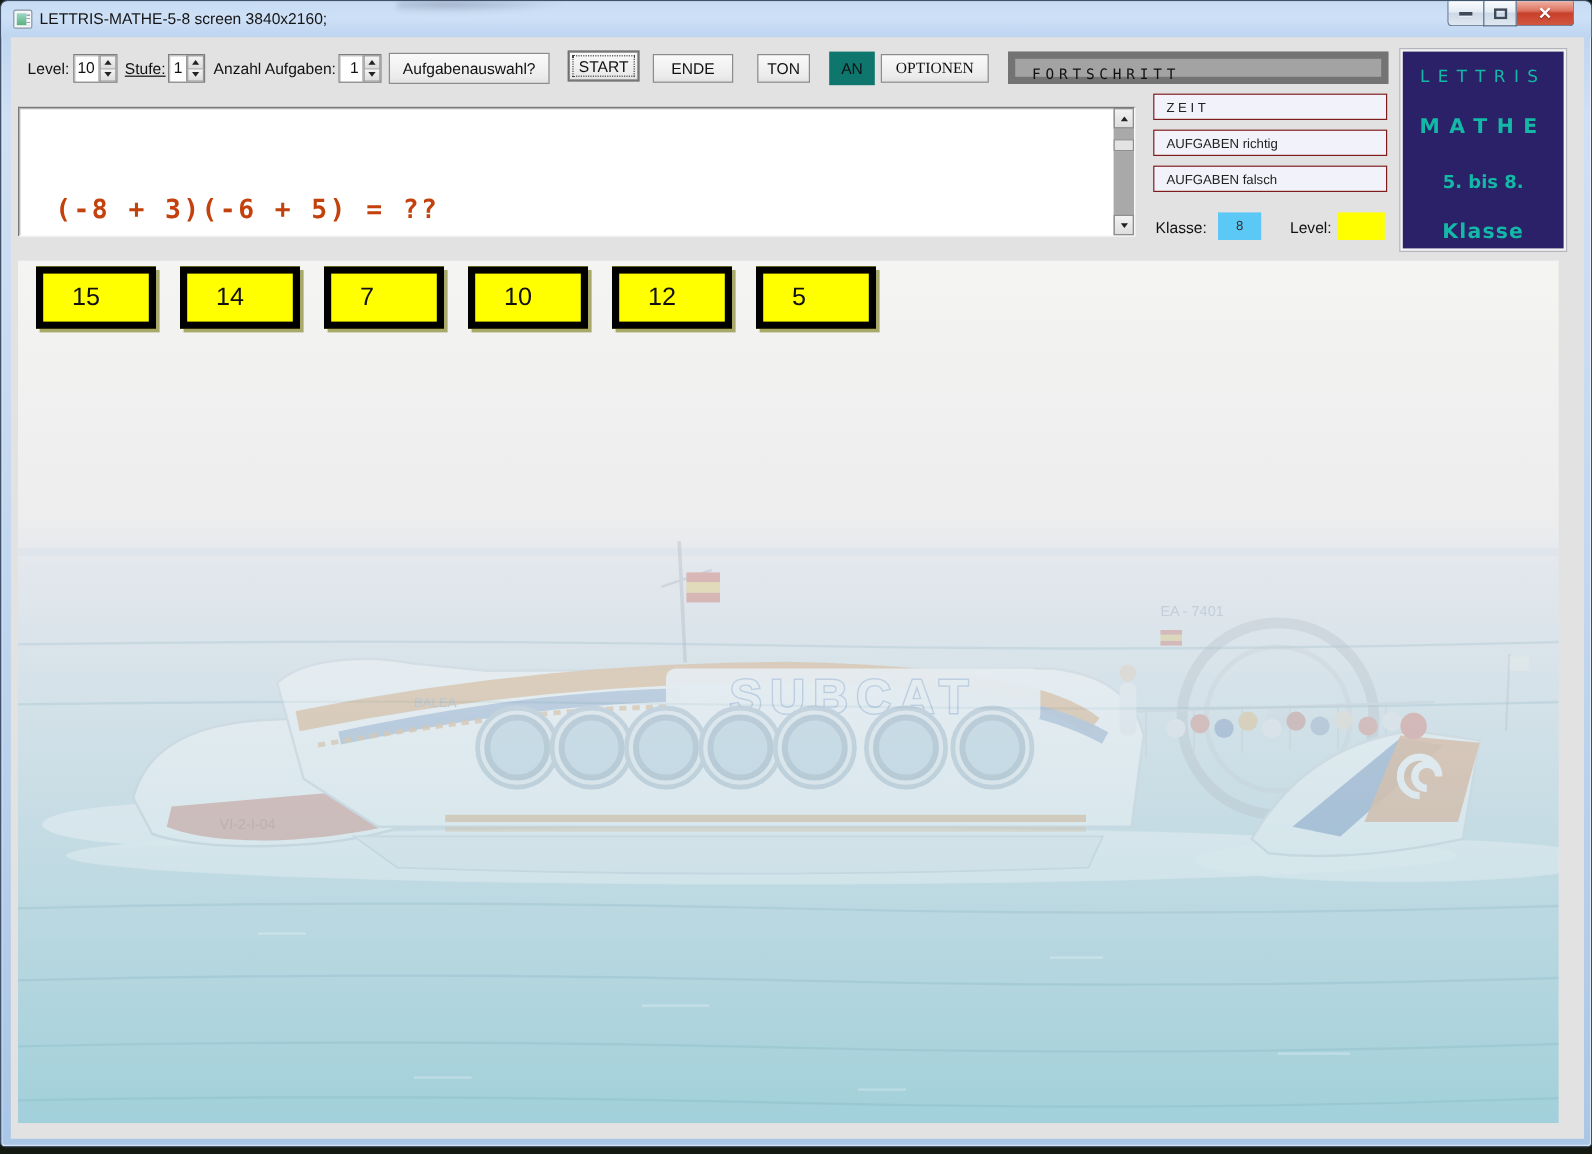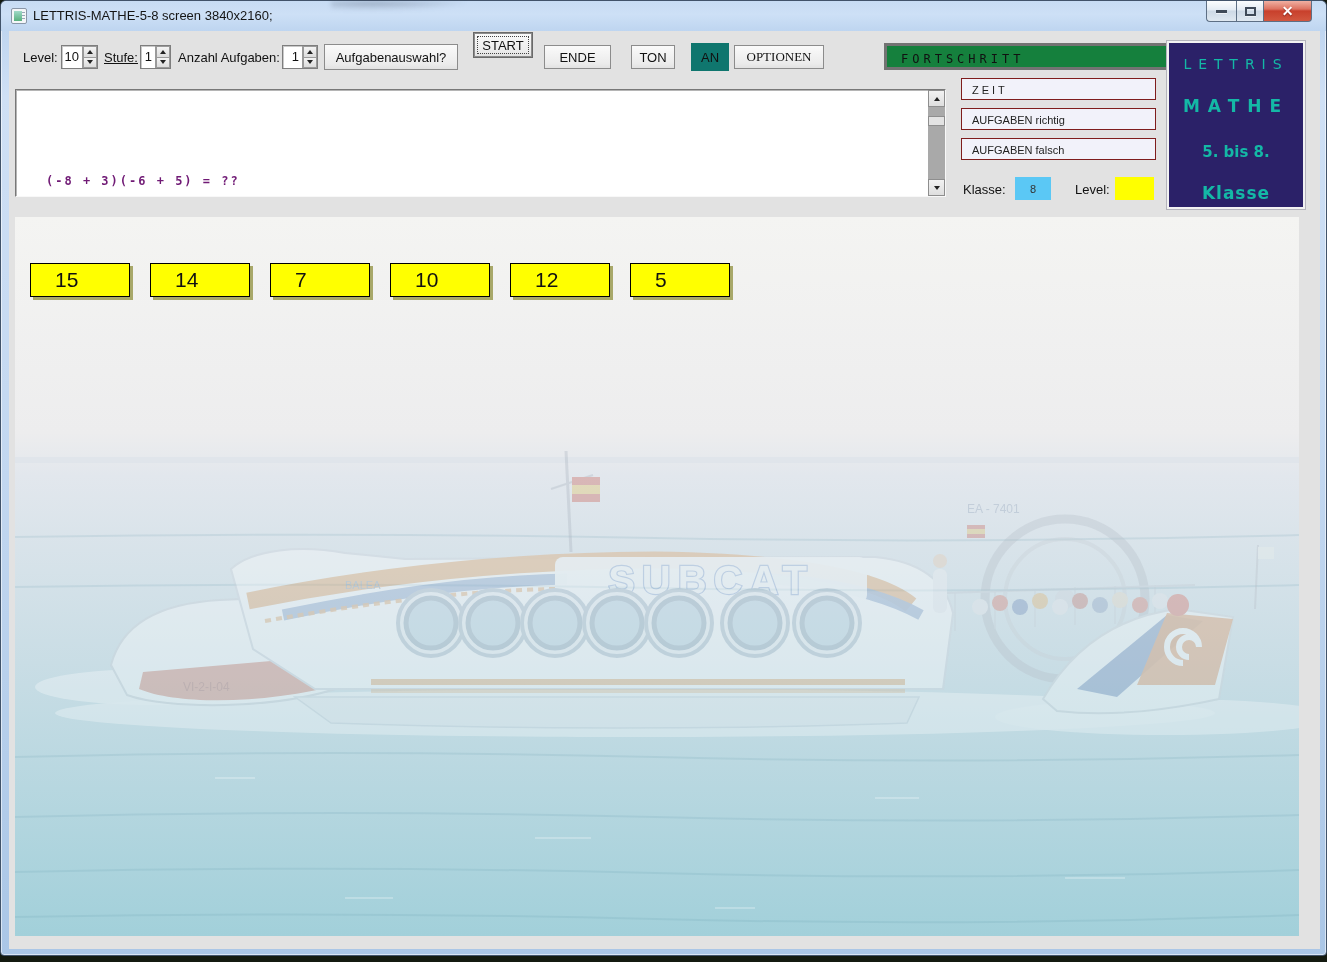--- a/index.html
+++ b/index.html
@@ -48,30 +48,30 @@
   .tri-up { width:0; height:0; border-left:3px solid transparent; border-right:3px solid transparent; border-bottom:4px solid #222; }
   .tri-dn { width:0; height:0; border-left:3px solid transparent; border-right:3px solid transparent; border-top:4px solid #222; }
 
   .btn { position:absolute; height:24px; background:linear-gradient(180deg,#fafafa,#ebebeb 80%,#e2e2e2);
     border:1px solid #8c8c8c; font-size:13px; color:#111; text-align:center;
     font-family:"Liberation Sans",sans-serif; display:flex; align-items:center; justify-content:center; }
   .btn.focused { outline:1px dotted #444; outline-offset:-4px; box-shadow:0 0 0 1px #6a6a6a; }
   .btn-an { position:absolute; background:#0f766e; border:none; font-size:13px; color:#111;
     display:flex; align-items:center; justify-content:center; }
 
-  .field { position:absolute; background:#15803d; border:3px solid #737373; color:#111;margin-left:44px; }
+  .field { position:absolute; background:#a3a3a3; border:6px solid #737373; color:#111; }
   .fortschritt { left:831px; top:12px; width:317px; height:27px; font-size:12px;
     font-family:"DejaVu Sans Mono",monospace; letter-spacing:4px; padding:6px 0 0 14px; }
 
   
   .expr-box { position:absolute; left:6px; top:58px; width:931px; height:108px; background:#ffffff;
     border:1px solid; border-color:#787878 #f8f8f8 #f8f8f8 #787878;
     box-shadow:inset 1px 1px 0 #b5b5b5; }
   .expr-text { position:absolute; left:30px; bottom:8px; font-family:"DejaVu Sans Mono","Liberation Mono",monospace;
-    font-size:12px; letter-spacing:2px; color:#701a75; font-weight:bold; }
+    font-size:22px; letter-spacing:2px; color:#c2410c; font-weight:bold; }
   .vscroll { position:absolute; right:0; top:0; bottom:0; width:17px; background:#a9a9a9; }
   .vs-btn { position:absolute; left:0; width:17px; height:17px; background:linear-gradient(180deg,#f2f2f2,#dedede);
     border:1px solid #8e8e8e; display:flex; align-items:center; justify-content:center; }
   .vs-btn.up { top:0; }
   .vs-btn.dn { bottom:0; }
   .vs-thumb { position:absolute; left:0; top:26px; width:17px; height:10px; background:#e3e3e3; border:1px solid #8e8e8e; }
 
   
   .status-box { position:absolute; left:952px; width:195px; height:22px; background:#f2f2fa;
     border:1px solid #7f1d1d; font-size:11px; color:#222; padding:5px 0 0 10px; }
@@ -84,23 +84,23 @@
   .logo { position:absolute; left:1157px; top:9px; width:140px; height:170px; background:#f2f2f2;
     border:1px solid #b4b4bc; padding:2px; }
   .logo-inner { width:100%; height:100%; background:#2b2168; color:#14b8a6; text-align:center;
     font-family:"DejaVu Sans",sans-serif; }
   .logo-l1 { padding-top:13px; font-size:14px; letter-spacing:7px; }
   .logo-l2 { padding-top:24px; font-size:17px; font-weight:bold; letter-spacing:8px; }
   .logo-l3 { padding-top:27px; font-size:15px; font-weight:bold; }
   .logo-l4 { padding-top:22px; font-size:17px; font-weight:bold; letter-spacing:1px; }
 
   
-  .tile { position:absolute; top:191px; width:100px; height:34px; background:#ffff00;
-    border:1px solid #000000; box-shadow:3px 3px 0 #a8a86a; font-size:21px; color:#111;
-    display:flex; align-items:center; padding-left:24px;margin-top:41px; }
+  .tile { position:absolute; top:191px; width:100px; height:52px; background:#ffff00;
+    border:6px solid #000000; box-shadow:3px 3px 0 #a8a86a; font-size:21px; color:#111;
+    display:flex; align-items:center; padding-left:24px; }
 
   
   .photo { position:absolute; left:6px; top:186px; width:1284px; height:719px; }
 </style>
 </head>
 <body>
 
 <div class="window">
   <div class="titlebar">
     <div class="smudge"></div>
@@ -157,21 +157,21 @@
         <div class="sb">
             <div class="tri-up"></div>
           </div>
         <div class="sb">
             <div class="tri-dn"></div>
           </div>
       </div>
     </div>
 
     <div class="btn" style="left:315px; top:13px; width:134px; height:26px;">Aufgabenauswahl?</div>
-    <div class="btn focused" style="left:465px; top:2px; width:58px;">START</div>
+    <div class="btn focused" style="left:465px; top:12px; width:58px;">START</div>
     <div class="btn" style="left:535px; top:14px; width:67px;">ENDE</div>
     <div class="btn" style="left:622px; top:14px; width:44px;">TON</div>
     <div class="btn-an" style="left:682px; top:12px; width:38px; height:28px;">AN</div>
     <div class="btn" style="left:725px; top:14px; width:90px;font-family:Liberation Serif, serif;">OPTIONEN</div>
     <div class="field fortschritt">FORTSCHRITT</div>
 
     <div class="expr-box">
       <div class="expr-text">(-8 + 3)(-6 + 5) = ??</div>
       <div class="vscroll">
         <div class="vs-btn up">

